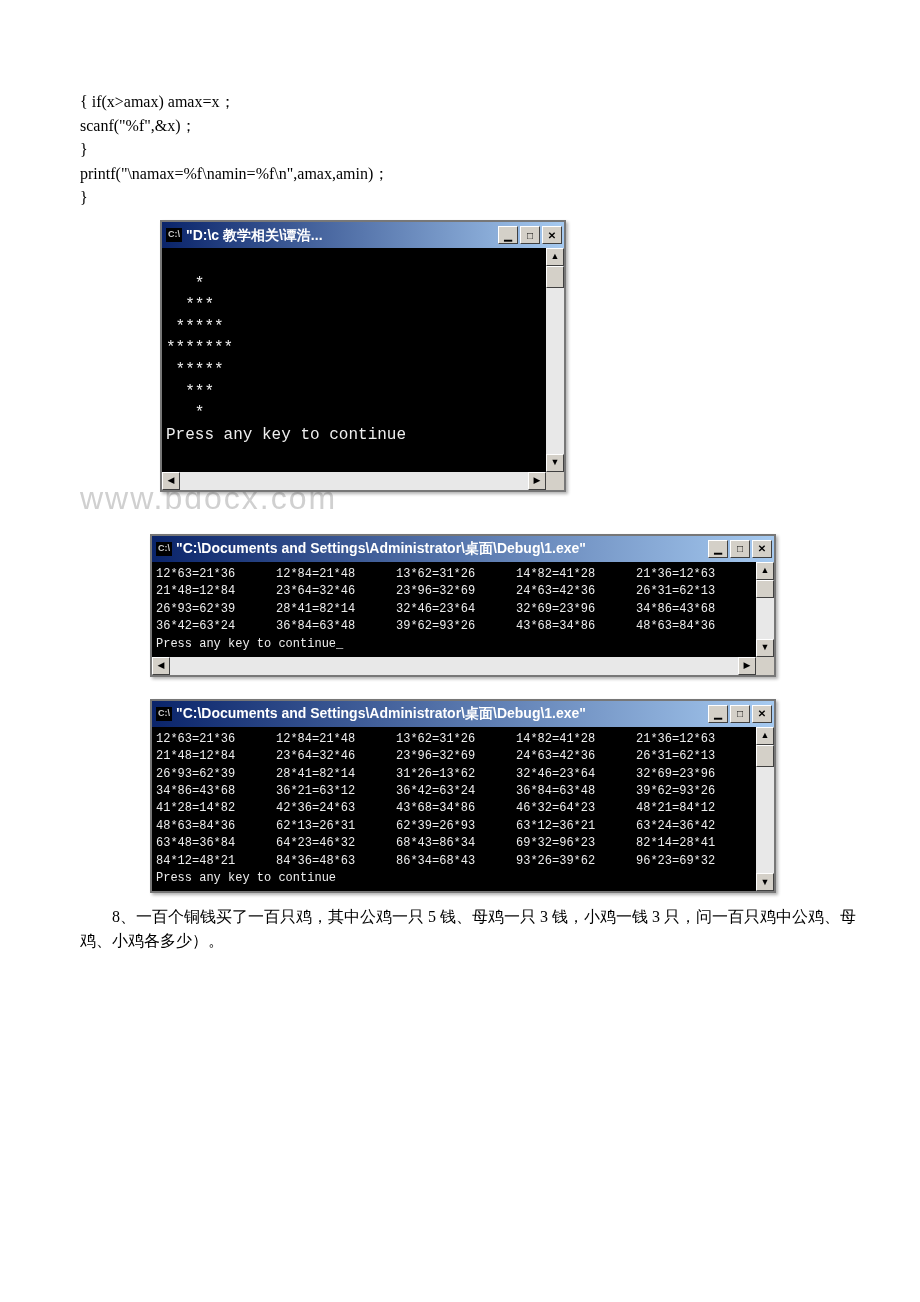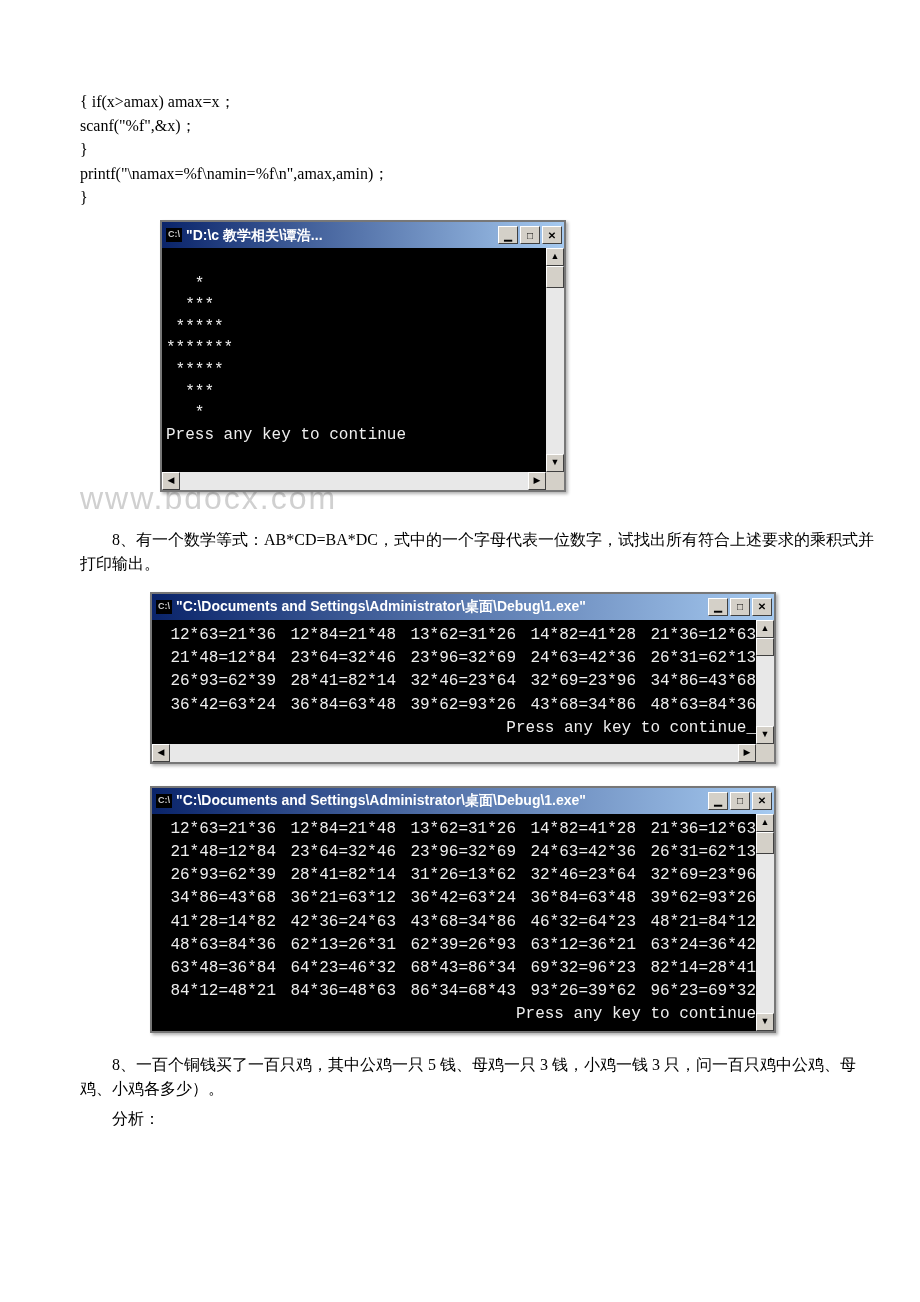--- a/index.html
+++ b/index.html
@@ -87,23 +87,22 @@
     background: #000;
     color: #eee;
     font-family: "Courier New", monospace;
     font-size: 16px;
     line-height: 1.35;
     padding: 4px 0 4px 4px;
     flex: 1;
     white-space: pre;
   }
   .console-small .console-content {
-    font-size: 16px;
+    font-size: 12px;
     line-height: 1.45;
-    text-align: right;
   }
   .vscrollbar {
     width: 18px;
     background: #d4d0c8;
     display: flex;
     flex-direction: column;
   }
   .scroll-btn {
     height: 16px;
     background: #d4d0c8;
@@ -225,21 +224,20 @@
         <div class="hscroll-btn">◀</div>
         <div class="hscroll-track"></div>
         <div class="hscroll-btn">▶</div>
       </div>
       <div class="resize-grip"></div>
     </div>
   </div>
 
   <div class="watermark">www.bdocx.com</div>
 
-  <div class="para indent" style="text-indent:2em;">8、有一个数学等式：AB*CD=BA*DC，式中的一个字母代表一位数字，试找出所有符合上述要求的乘积式并打印输出。</div>
 
   
   <div class="console-window wide console-small">
     <div class="titlebar">
       <span class="icon">C:\</span>
       <span class="title-text">"C:\Documents and Settings\Administrator\桌面\Debug\1.exe"</span>
       <span class="win-btn">▁</span>
       <span class="win-btn">□</span>
       <span class="win-btn">✕</span>
     </div>
@@ -277,17 +275,16 @@
       <div class="vscrollbar">
         <div class="scroll-btn">▲</div>
         <div class="scroll-track">
           <div class="scroll-thumb" style="top:0;height:20px;"></div>
         </div>
         <div class="scroll-btn">▼</div>
       </div>
     </div>
   </div>
 
-  <div class="para" style="text-indent:2em; margin-top:16px;">8、一百个铜钱买了一百只鸡，其中公鸡一只 5 钱、母鸡一只 3 钱，小鸡一钱 3 只，问一百只鸡中公鸡、母鸡、小鸡各多少）。</div>
-
-  <div class="para" style="text-indent:2em;">分析：</div>
+  <div class="para" style="text-indent:2em; margin-top:8px;">8、一百个铜钱买了一百只鸡，其中公鸡一只 5 钱、母鸡一只 3 钱，小鸡一钱 3 只，问一百只鸡中公鸡、母鸡、小鸡各多少）。</div>
+
 
 </div>
 
 </body></html>

